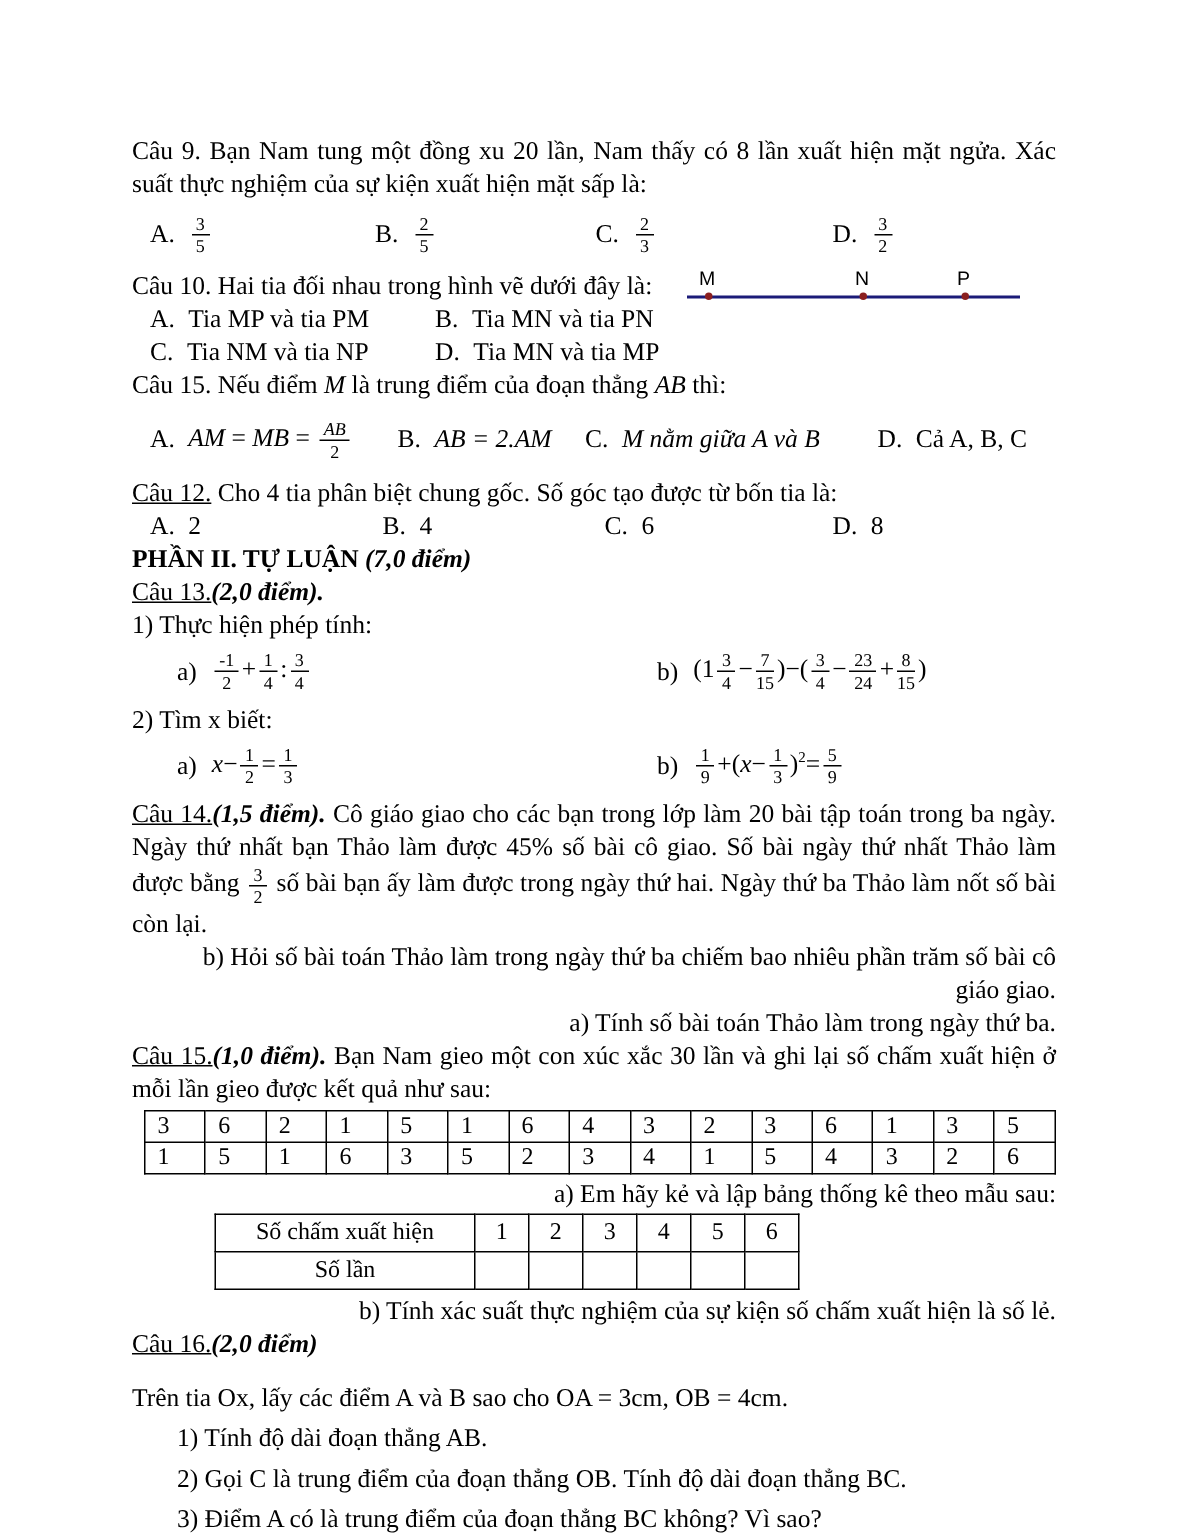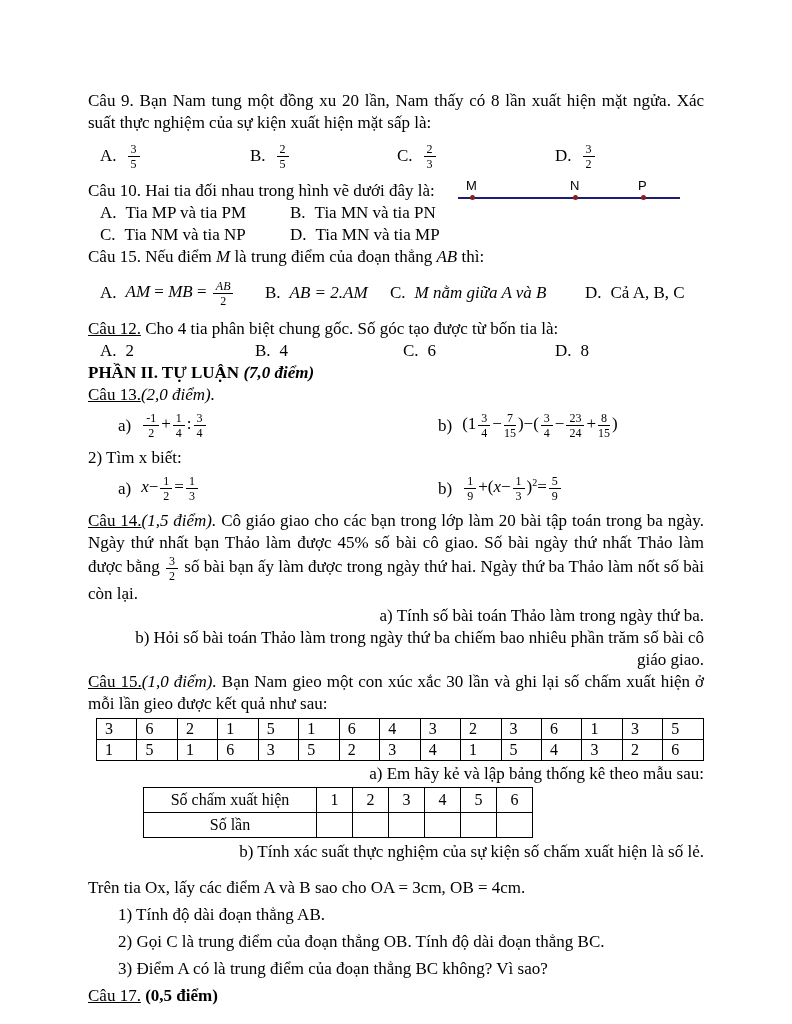--- a/index.html
+++ b/index.html
@@ -6,21 +6,21 @@
   body{width:792px;height:1024px;background:#fff;overflow:hidden;}
   .page{
     position:relative;width:792px;height:1024px;
     padding:90px 88px 0 88px;box-sizing:border-box;
     font-family:"Liberation Serif",serif;font-size:17px;line-height:22px;color:#000;
   }
   p{margin:0;}
   .para{text-align:justify;}
   .qlabel{font-weight:normal;}
   .u{text-decoration:underline;}
-  .pts{font-style:italic;font-weight:normal;}
+  .pts{font-style:italic;font-weight:bold;}
   .pts-bold{font-style:italic;font-weight:bold;}
   .indent{text-indent:30px;text-align:right;}
 
   
   .opts{display:grid;padding-left:12px;align-items:center;}
   .opt{display:flex;align-items:center;}
   .opt .letter{margin-right:9px;}
   .q9-opts{grid-template-columns:150px 147px 158px 1fr;min-height:42px;margin:1px 0 3px 0;}
   .q10-opts{grid-template-columns:190px 1fr;}
   .q11-opts{grid-template-columns:165px 125px 195px 1fr;min-height:46px;margin:2px 0;}
@@ -166,20 +166,21 @@
       </div>
     <div class="opt">
         <span class="letter">D.</span>
         <span>8</span>
       </div>
   </div>
 
   <p><b>PHẦN II. TỰ LUẬN </b><b class="pts-bold">(7,0 điểm)</b></p>
 
   <p><b class="qlabel u">Câu 13.</b><i class="pts">(2,0 điểm).</i></p>
+  <p>1) Thực hiện phép tính:</p>
   <div class="math-row">
     <div class="math-item">
         <span>a)</span>
         <span class="math"><span class="frac"><span class="fn">-1</span><span class="fd">2</span></span><span>+</span><span class="frac"><span class="fn">1</span><span class="fd">4</span></span><span>:</span><span class="frac"><span class="fn">3</span><span class="fd">4</span></span></span>
       </div>
     <div class="math-item">
         <span>b)</span>
         <span class="math"><span>(1</span><span class="frac"><span class="fn">3</span><span class="fd">4</span></span><span>−</span><span class="frac"><span class="fn">7</span><span class="fd">15</span></span><span>)−(</span><span class="frac"><span class="fn">3</span><span class="fd">4</span></span><span>−</span><span class="frac"><span class="fn">23</span><span class="fd">24</span></span><span>+</span><span class="frac"><span class="fn">8</span><span class="fd">15</span></span><span>)</span></span>
       </div>
   </div>
@@ -189,22 +190,22 @@
         <span>a)</span>
         <span class="math"><span class="mvar">x</span><span>−</span><span class="frac"><span class="fn">1</span><span class="fd">2</span></span><span>=</span><span class="frac"><span class="fn">1</span><span class="fd">3</span></span></span>
       </div>
     <div class="math-item">
         <span>b)</span>
         <span class="math"><span class="frac"><span class="fn">1</span><span class="fd">9</span></span><span>+(</span><span class="mvar">x</span><span>−</span><span class="frac"><span class="fn">1</span><span class="fd">3</span></span><span>)</span><sup>2</sup><span>=</span><span class="frac"><span class="fn">5</span><span class="fd">9</span></span></span>
       </div>
   </div>
 
   <p class="para"><b class="qlabel u">Câu 14.</b><i class="pts">(1,5 điểm).</i><span><span> Cô giáo giao cho các bạn trong lớp làm 20 bài tập toán trong ba ngày. Ngày thứ nhất bạn Thảo làm được 45% số bài cô giao. Số bài ngày thứ nhất Thảo làm được bằng </span><span class="frac"><span class="fn">3</span><span class="fd">2</span></span><span> số bài bạn ấy làm được trong ngày thứ hai. Ngày thứ ba Thảo làm nốt số bài còn lại.</span></span></p>
+  <p class="para indent">b) Hỏi số bài toán Thảo làm trong ngày thứ ba chiếm bao nhiêu phần trăm số bài cô giáo giao.</p>
   <p class="para indent">a) Tính số bài toán Thảo làm trong ngày thứ ba.</p>
-  <p class="para indent">b) Hỏi số bài toán Thảo làm trong ngày thứ ba chiếm bao nhiêu phần trăm số bài cô giáo giao.</p>
 
   <p class="para"><b class="qlabel u">Câu 15.</b><i class="pts">(1,0 điểm).</i><span> Bạn Nam gieo một con xúc xắc 30 lần và ghi lại số chấm xuất hiện ở mỗi lần gieo được kết quả như sau:</span></p>
   <table class="results-table">
       <tbody>
         <tr>
           <td>3</td>
           <td>6</td>
           <td>2</td>
           <td>1</td>
           <td>5</td>
@@ -256,20 +257,21 @@
           <td class="val"></td>
           <td class="val"></td>
           <td class="val"></td>
           <td class="val"></td>
           <td class="val"></td>
         </tr>
       </tbody>
     </table>
   <p class="indent">b) Tính xác suất thực nghiệm của sự kiện số chấm xuất hiện là số lẻ.</p>
 
+  <p><b class="qlabel u">Câu 16.</b><i class="pts">(2,0 điểm)</i></p>
   <p class="mt2">Trên tia Ox, lấy các điểm A và B sao cho OA = 3cm, OB = 4cm.</p>
   <p class="q16-item">1) Tính độ dài đoạn thẳng AB.</p>
   <p class="q16-item">2) Gọi C là trung điểm của đoạn thẳng OB. Tính độ dài đoạn thẳng BC.</p>
   <p class="q16-item">3) Điểm A có là trung điểm của đoạn thẳng BC không? Vì sao?</p>
 
   <p class="q16-item" style="text-indent:0"><b class="qlabel u">Câu 17.</b><b> (0,5 điểm)</b></p>
 
 </div>
 
 </body></html>

